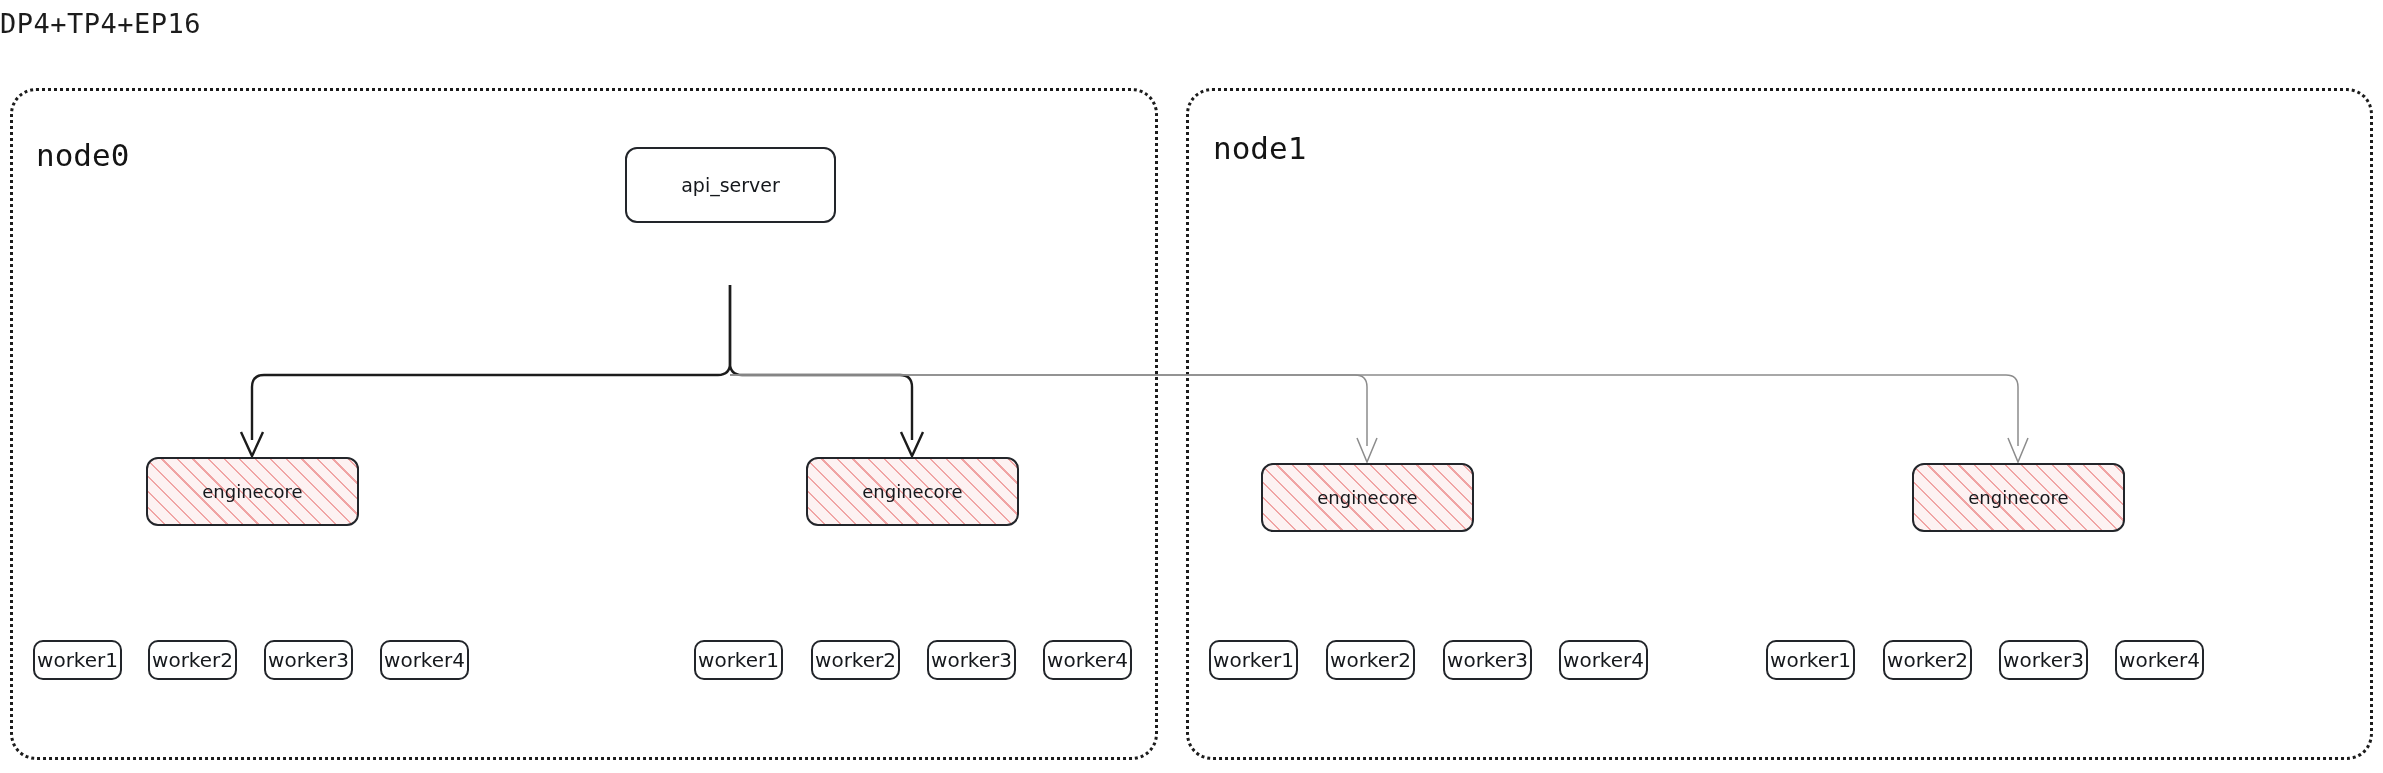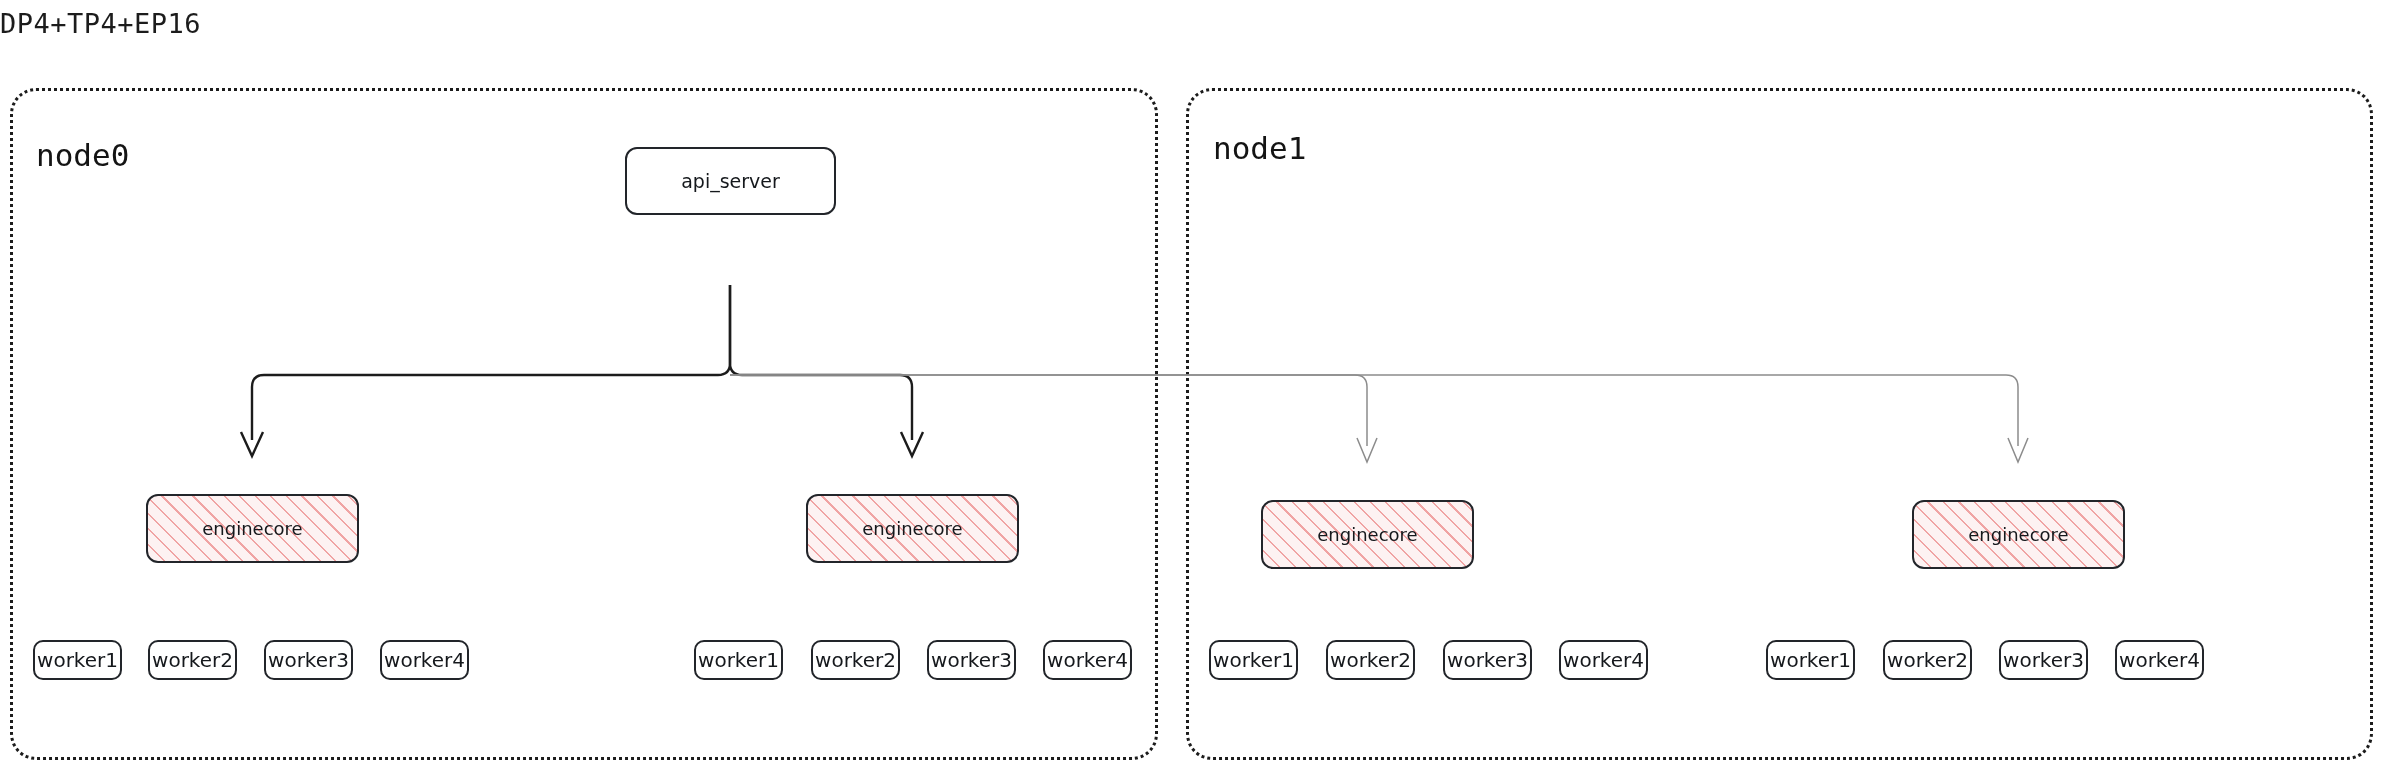--- a/index.html
+++ b/index.html
@@ -84,21 +84,21 @@
       rgba(255, 255, 255, 0) 11px
     );
   }
 
   .box.worker {
     border-width: 2px;
     border-radius: 10px;
     font-size: 20px;
   }
 
-  .box.enginecore { font-size: 18px; margin-top: 37px; }
+  .box.enginecore { font-size: 18px; }
   .box.topbox { font-size: 19px; }
 
   
   #connectors {
     position: absolute;
     left: 0;
     top: 0;
     width: 2383px;
     height: 773px;
     z-index: 2;
@@ -124,21 +124,21 @@
     <path d="M730,285 L730,363 Q730,375 742,375 L900,375 Q912,375 912,387 L912,440" fill="none" stroke="#1c1c1c" stroke-width="2.4"></path>
     <path d="M730,375 L1355,375 Q1367,375 1367,387 L1367,446" fill="none" stroke="#8c8c8c" stroke-width="1.5"></path>
     <path d="M730,375 L2006,375 Q2018,375 2018,387 L2018,446" fill="none" stroke="#8c8c8c" stroke-width="1.5"></path>
 
     <path d="M241,432 L252,456 L263,432" fill="none" stroke="#1c1c1c" stroke-width="2.4"></path>
     <path d="M901,432 L912,456 L923,432" fill="none" stroke="#1c1c1c" stroke-width="2.4"></path>
     <path d="M1357,438 L1367,462 L1377,438" fill="none" stroke="#8c8c8c" stroke-width="1.5"></path>
     <path d="M2008,438 L2018,462 L2028,438" fill="none" stroke="#8c8c8c" stroke-width="1.5"></path>
   </svg>
 
-  <div class="box topbox plain" style="left:625px; top:147px; width:211px; height:68px;">api_server</div>
+  <div class="box topbox plain" style="left:625px; top:147px; width:211px; height:76px;">api_server</div>
 
   <div class="box enginecore pink-hatch" style="left:146px; top:457px; width:213px; height:69px;">enginecore</div>
   <div class="box enginecore pink-hatch" style="left:806px; top:457px; width:213px; height:69px;">enginecore</div>
   <div class="box enginecore pink-hatch" style="left:1261px; top:463px; width:213px; height:69px;">enginecore</div>
   <div class="box enginecore pink-hatch" style="left:1912px; top:463px; width:213px; height:69px;">enginecore</div>
 
   <div class="box worker plain" style="left:33px; top:640px; width:89px; height:40px;">worker1</div>
   <div class="box worker plain" style="left:148px; top:640px; width:89px; height:40px;">worker2</div>
   <div class="box worker plain" style="left:264px; top:640px; width:89px; height:40px;">worker3</div>
   <div class="box worker plain" style="left:380px; top:640px; width:89px; height:40px;">worker4</div>

